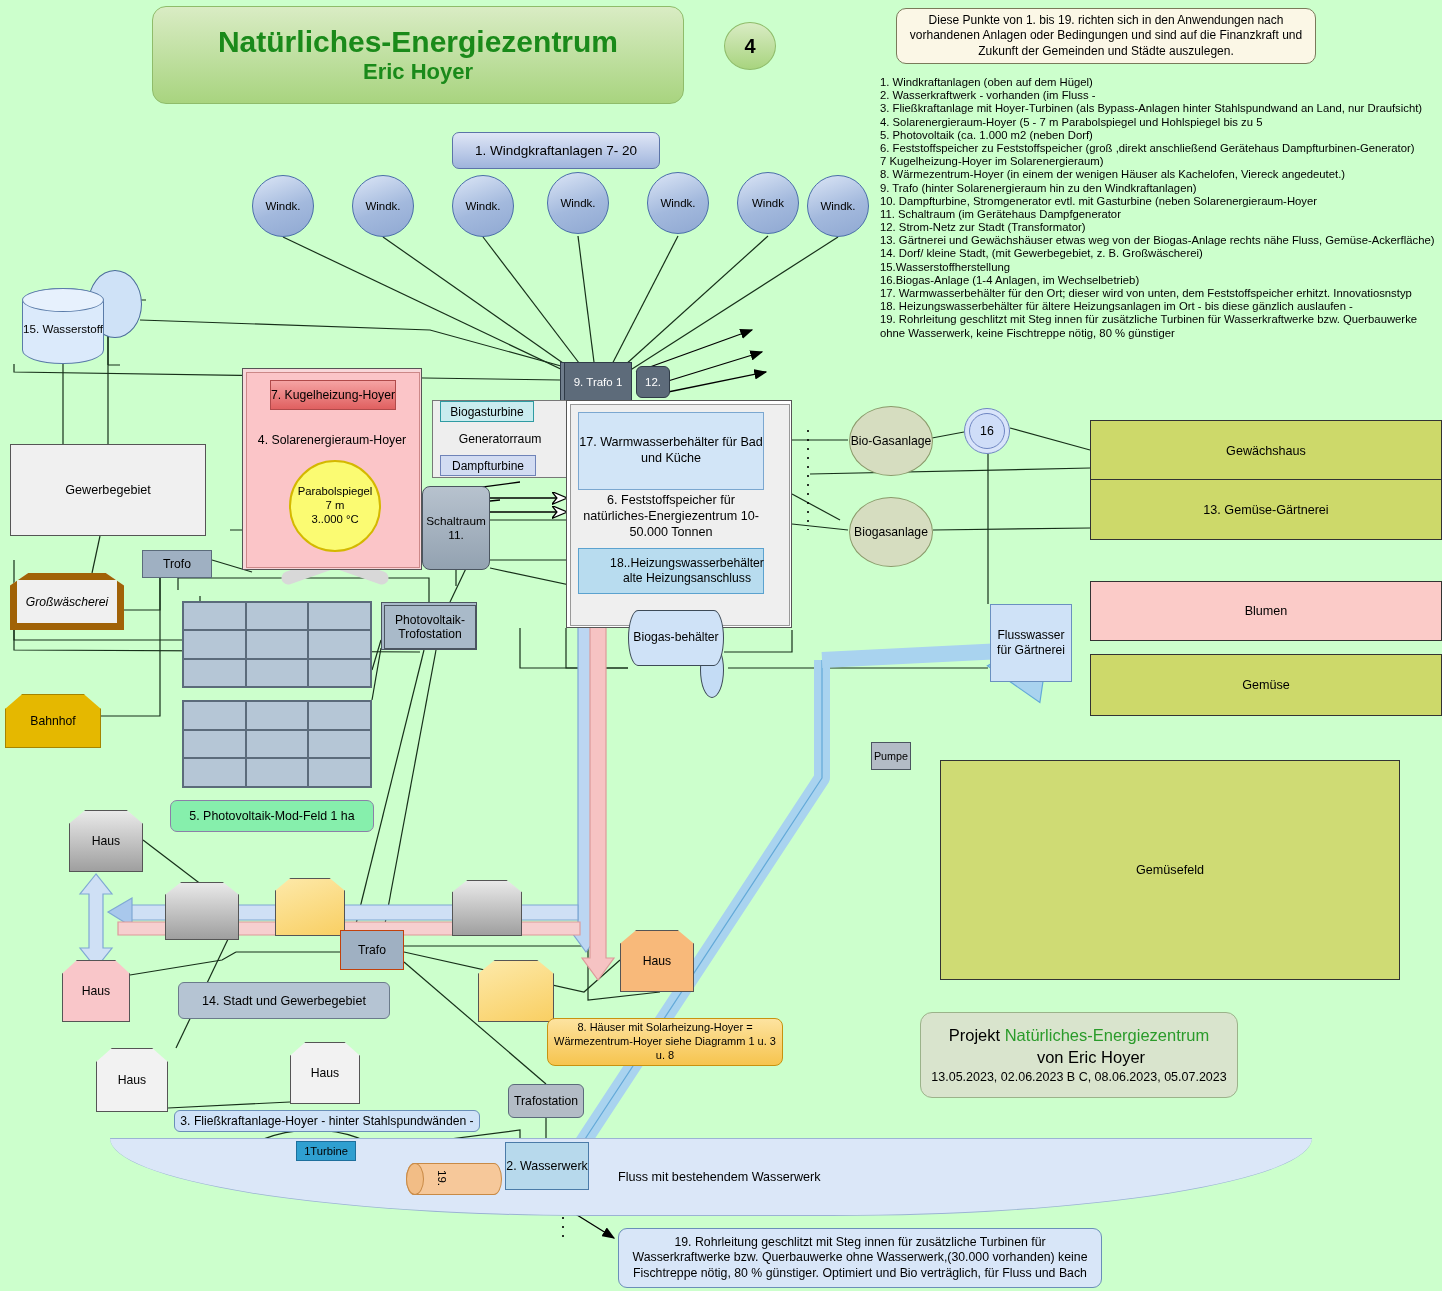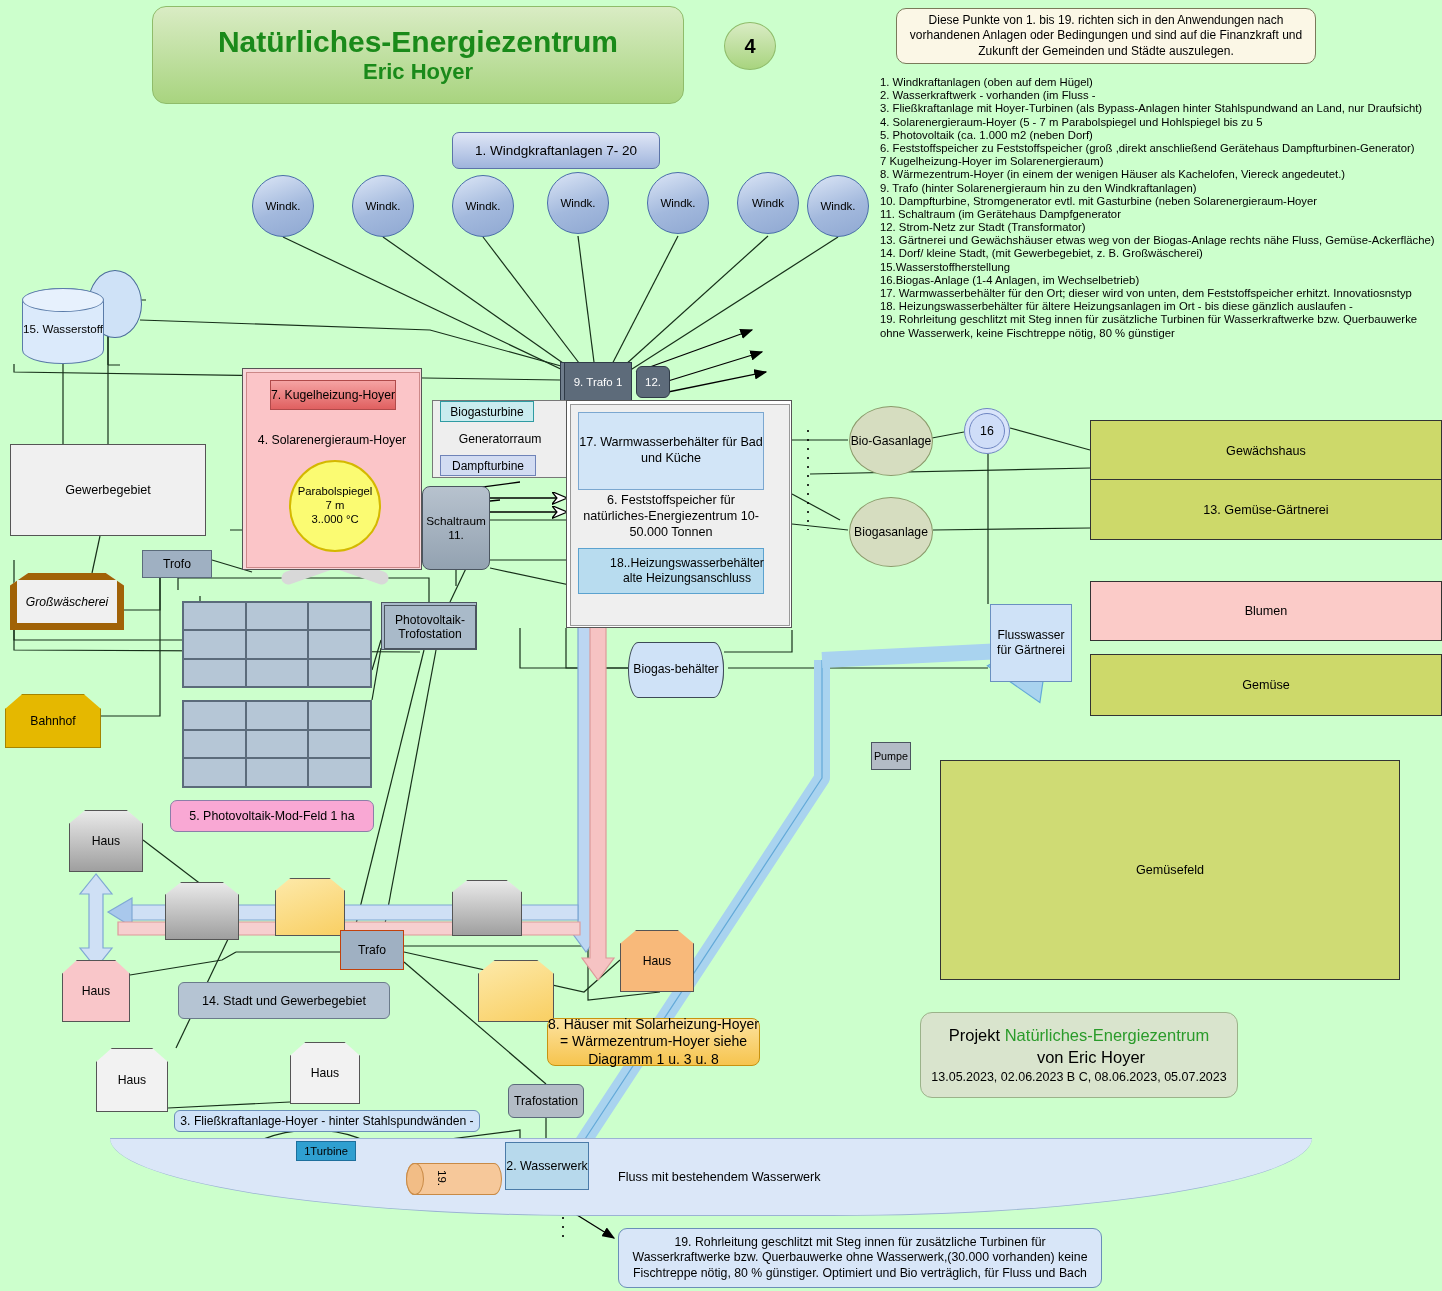--- a/index.html
+++ b/index.html
@@ -124,38 +124,38 @@
     clip-path:polygon(18% 0,82% 0,100% 28%,100% 100%,0 100%,0 28%);
   }
 
   
   .pv-grid{border:1px solid #5b6b7b;background:#b5c6d6;display:grid;}
   .pv-cell{border:1px solid #5b6b7b;}
   #pv-a{left:182px;top:601px;width:190px;height:87px;grid-template-columns:repeat(3,1fr);grid-template-rows:repeat(3,1fr);}
   #pv-b{left:182px;top:700px;width:190px;height:88px;grid-template-columns:repeat(3,1fr);grid-template-rows:repeat(3,1fr);}
   #pv-trafostation{left:381px;top:602px;width:96px;height:48px;border:1px solid #4b5560;background:#a9bac9;padding:2px;}
   #pv-trafostation-in{width:100%;height:100%;border:1px solid #4b5560;display:flex;align-items:center;justify-content:center;text-align:center;font-size:12.1px;line-height:1.2;}
-  #pv-label{left:170px;top:800px;width:204px;height:32px;border-radius:7px;border:1px solid #8b7fa8;background:#f9a8d4;font-size:12.4px;}
+  #pv-label{left:170px;top:800px;width:204px;height:32px;border-radius:7px;border:1px solid #8b7fa8;background:#86efac;font-size:12.4px;}
 
   
   .farmbox{border:1px solid #333;font-size:12.6px;}
   #gewaechshaus{left:1090px;top:420px;width:352px;height:61px;background:#cdd96a;}
   #gemuese-gaertnerei{left:1090px;top:479px;width:352px;height:61px;background:#cdd96a;}
   #blumen{left:1090px;top:581px;width:352px;height:60px;background:#fbcbc8;}
   #gemuese{left:1090px;top:654px;width:352px;height:62px;background:#cdd96a;}
   #gemuesefeld{left:940px;top:760px;width:460px;height:220px;background:#cfdb74;border:1px solid #333;font-size:12.6px;}
 
   .circ-olive{border:1px solid #8a9a6a;background:#d6ddc0;border-radius:50%;font-size:12.2px;line-height:1.22;}
   #bio-gasanlage{left:849px;top:406px;width:84px;height:70px;}
   #biogasanlage{left:849px;top:497px;width:84px;height:70px;}
   #circ16-out{left:964px;top:408px;width:46px;height:46px;border-radius:50%;border:1px solid #6f86c2;background:#d9e4fa;}
   #circ16-in{left:969px;top:413px;width:36px;height:36px;border-radius:50%;border:1px solid #6f86c2;background:#cfddf8;font-size:12.4px;}
   #flusswasser{left:990px;top:604px;width:82px;height:78px;border:1px solid #6a90c0;background:#cfe2f7;font-size:12.1px;line-height:1.24;}
 
-  #biogasbehaelter{left:628px;top:642px;width:96px;height:56px;border:1px solid #3d4a57;background:#cfe2f7;border-radius:10px/28px;font-size:12.2px;line-height:1.24;}
+  #biogasbehaelter{left:628px;top:610px;width:96px;height:56px;border:1px solid #3d4a57;background:#cfe2f7;border-radius:10px/28px;font-size:12.2px;line-height:1.24;}
   #biogasbehaelter-cap{left:700px;top:642px;width:24px;height:56px;border:1px solid #3d4a57;border-radius:50%;background:#c4dcf5;}
 
   #pumpe{left:871px;top:742px;width:40px;height:28px;border:1px solid #4b5560;background:#b3bcc6;font-size:10.8px;}
 
   
   .haus{
     border:1px solid #555;font-size:12.2px;
     clip-path:polygon(22% 0,78% 0,100% 22%,100% 100%,0 100%,0 22%);
   }
   .haus-grey{background:linear-gradient(180deg,#e9e9e9 0%,#9f9f9f 100%);}
@@ -170,24 +170,24 @@
   #haus-4{left:452px;top:880px;width:70px;height:56px;}
   #haus-5{left:478px;top:960px;width:76px;height:62px;}
   #haus-6{left:62px;top:960px;width:68px;height:62px;}
   #haus-7{left:96px;top:1048px;width:72px;height:64px;}
   #haus-8{left:290px;top:1042px;width:70px;height:62px;}
   #haus-9{left:620px;top:930px;width:74px;height:62px;}
 
   #trafo-mid{left:340px;top:930px;width:64px;height:40px;border:1px solid #c2410c;background:#9fb0c2;font-size:12.2px;}
   #stadt-label{left:178px;top:982px;width:212px;height:37px;border-radius:6px;border:1px solid #6b7b8b;background:#b5c4d3;font-size:12.6px;}
   #haeuser-label{
-    left:547px;top:1018px;width:213px;height:48px;border-radius:8px;
+    left:547px;top:1018px;width:236px;height:48px;border-radius:8px;
     border:1px solid #c8920f;
     background:linear-gradient(180deg,#fde3a0 0%,#f6c44e 100%);
-    font-size:14px;line-height:1.26;
+    font-size:11px;line-height:1.26;
   }
   #trafostation-b{left:508px;top:1084px;width:76px;height:34px;border-radius:6px;border:1px solid #5b6b7b;background:#b3bcc6;font-size:12.2px;}
 
   
   #river{left:110px;top:1138px;width:1202px;height:78px;background:#dbe7f8;border-top:1px solid #9bb3d4;border-bottom:1px solid #9bb3d4;
          border-radius:0 0 40% 40%/0 0 100% 100%;}
   #river-lbl{left:618px;top:1170px;width:220px;font-size:12.6px;}
   #wasserwerk{left:505px;top:1142px;width:84px;height:48px;border:1px solid #4b7ba8;background:#b7d9ec;font-size:12.4px;}
   #pipe19{left:406px;top:1163px;width:96px;height:32px;border:1px solid #c88a46;background:#f6c89a;border-radius:8px/16px;}
   #pipe19-cap{left:406px;top:1163px;width:18px;height:32px;border:1px solid #c88a46;border-radius:50%;background:#f2bd86;}

